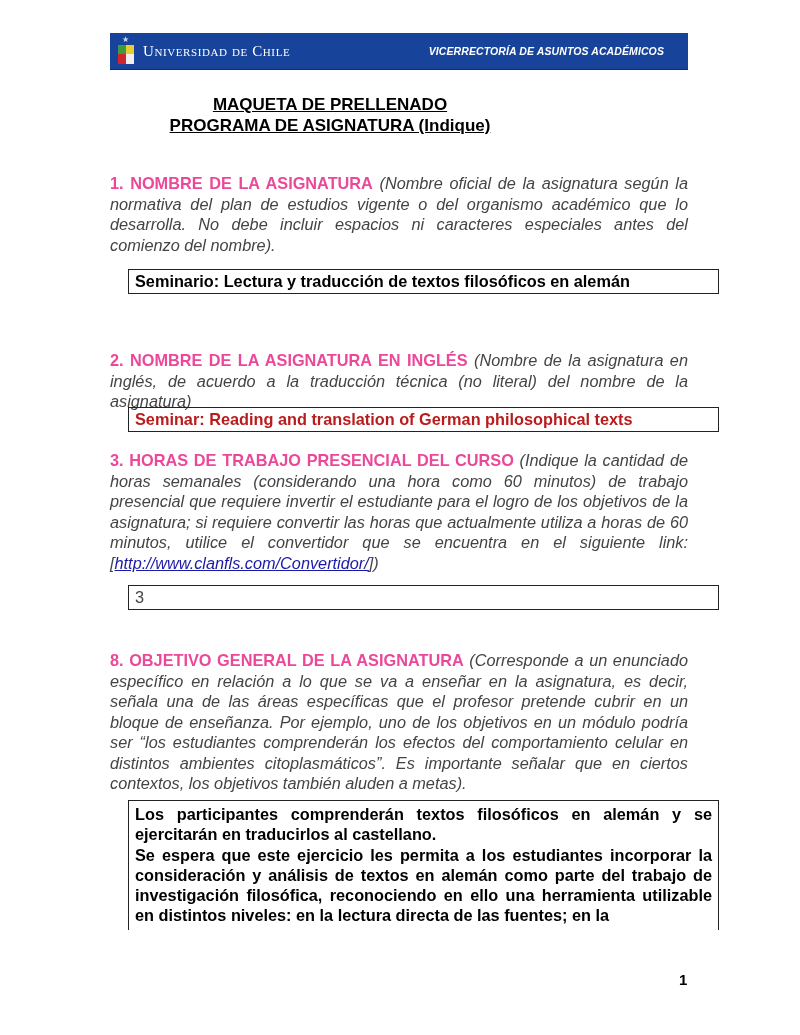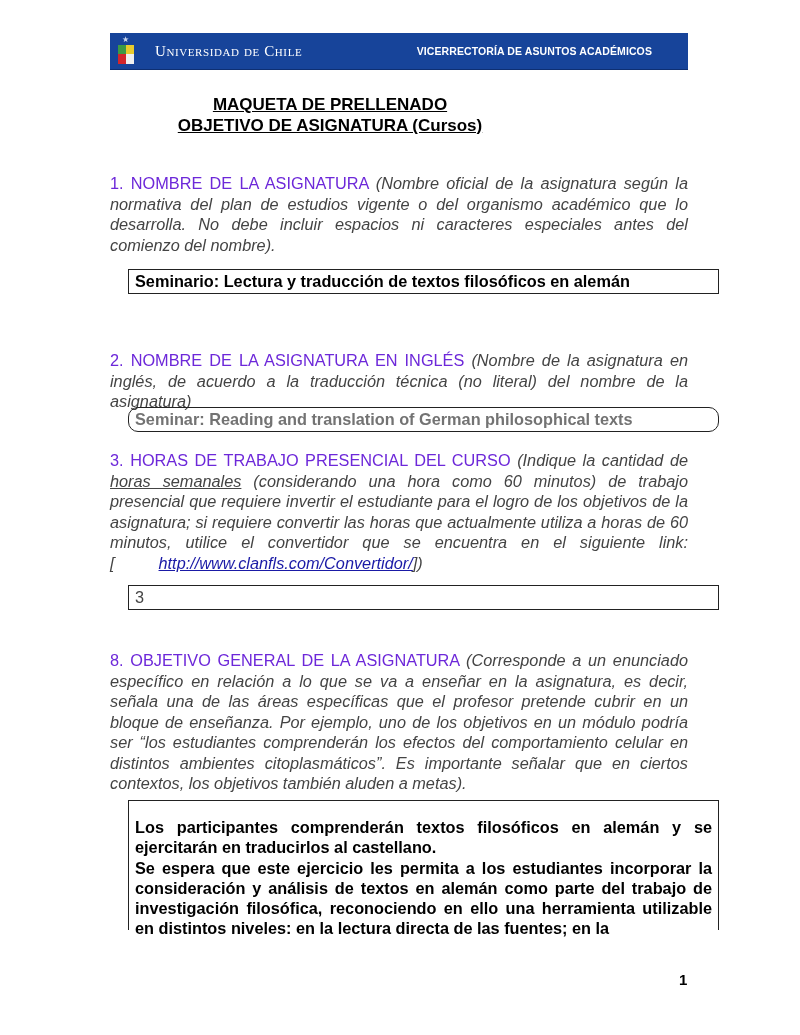--- a/index.html
+++ b/index.html
@@ -8,61 +8,61 @@
 
     .header-bar { position: absolute; left: 110px; top: 33px; width: 578px; height: 36px;
                   background: #17449a; border-bottom: 1px solid #0e2f72; display: flex; align-items: center; }
     .logo { width: 18px; height: 30px; margin-left: 7px; position: relative; }
     .logo .star { position: absolute; top: 0; left: 5px; color: #c9d6ee; font-size: 8px; line-height: 8px; }
     .logo .q1 { position: absolute; top: 9px; left: 1px; width: 8px; height: 9px; background: #3c9a45; }
     .logo .q2 { position: absolute; top: 9px; left: 9px; width: 8px; height: 9px; background: #e9cc2e; }
     .logo .q3 { position: absolute; top: 18px; left: 1px; width: 8px; height: 10px; background: #d3262c; }
     .logo .q4 { position: absolute; top: 18px; left: 9px; width: 8px; height: 10px; background: #f0f0f0; }
     .uni-name { color: #ffffff; font-family: "Liberation Serif", "DejaVu Serif", serif; font-size: 15px;
-                margin-left: 20px; letter-spacing: 0.6px; font-variant: small-caps; }
-    .vice { color: #ffffff; font-weight: bold; font-size: 10.5px; margin-left: auto; margin-right: 36px; letter-spacing: 0.1px; }
+                margin-left: 8px; letter-spacing: 0.6px; font-variant: small-caps; }
+    .vice { color: #ffffff; font-weight: bold; font-size: 10.5px; margin-left: auto; margin-right: 24px; letter-spacing: 0.1px; font-style: italic; }
 
     .title { position: absolute; left: 0; width: 660px; text-align: center; font-weight: bold;
              font-size: 17px; text-decoration: underline; line-height: 21px; }
     .title1 { top: 94px; }
     .title2 { top: 115px; }
 
     .section { position: absolute; left: 110px; width: 578px; font-size: 16.3px; line-height: 20.5px;
                text-align: justify; }
-    .section .head { font-weight: normal; color: #6d28d9; }
+    .section .head { font-weight: bold; color: #ec4899; }
     .section .desc { font-style: italic; color: #444; }
-    .section .desc .u { text-decoration: underline; }
-    .section a { color: #1a1aa6; text-decoration: underline; padding-left: 44px; }
+    .section .desc .u { }
+    .section a { color: #1a1aa6; text-decoration: underline; }
 
     .box { position: absolute; left: 104px; width: 591px; border: 1.5px solid #222; box-sizing: border-box;
            font-size: 16.3px; line-height: 20px; padding: 1px 6px 0 6px; margin-left: 24px; }
     .box.bold { font-weight: bold; }
-    .box.en { color: #737373; font-weight: bold; border-radius: 10px; }
+    .box.en { color: #b91c1c; font-weight: bold; }
     .box.reg { color: #444; }
-    .box.open { border-bottom: none; text-align: justify; font-weight: bold; line-height: 20.3px; padding-top: 16px; }
+    .box.open { border-bottom: none; text-align: justify; font-weight: bold; line-height: 20.3px; padding-top: 3px; }
 
     .page-num { position: absolute; left: 679px; top: 971px; font-weight: bold; font-size: 15px; }
   </style>
 </head>
 <body>
 
 <div class="header-bar">
   <div class="logo">
     <span class="star">★</span>
     <span class="q1"></span>
     <span class="q2"></span>
     <span class="q3"></span>
     <span class="q4"></span>
   </div>
   <span class="uni-name">Universidad de Chile</span>
   <span class="vice">VICERRECTORÍA DE ASUNTOS ACADÉMICOS</span>
 </div>
 
 <div class="title title1">MAQUETA DE PRELLENADO</div>
-<div class="title title2">OBJETIVO DE ASIGNATURA (Cursos)</div>
+<div class="title title2">PROGRAMA DE ASIGNATURA (Indique)</div>
 
 <div class="section" style="top:173px;">
   <span class="head">1. NOMBRE DE LA ASIGNATURA</span>
   <span class="desc">(Nombre oficial de la asignatura según la normativa del plan de estudios vigente o del organismo académico que lo desarrolla. No debe incluir espacios ni caracteres especiales antes del comienzo del nombre).</span>
 </div>
 <div class="box bold" style="top:269px;height:25px;">Seminario: Lectura y traducción de textos filosóficos en alemán</div>
 
 <div class="section" style="top:350px;">
   <span class="head">2. NOMBRE DE LA ASIGNATURA EN INGLÉS</span>
   <span class="desc">(Nombre de la asignatura en inglés, de acuerdo a la traducción técnica (no literal) del nombre de la asignatura)</span>

